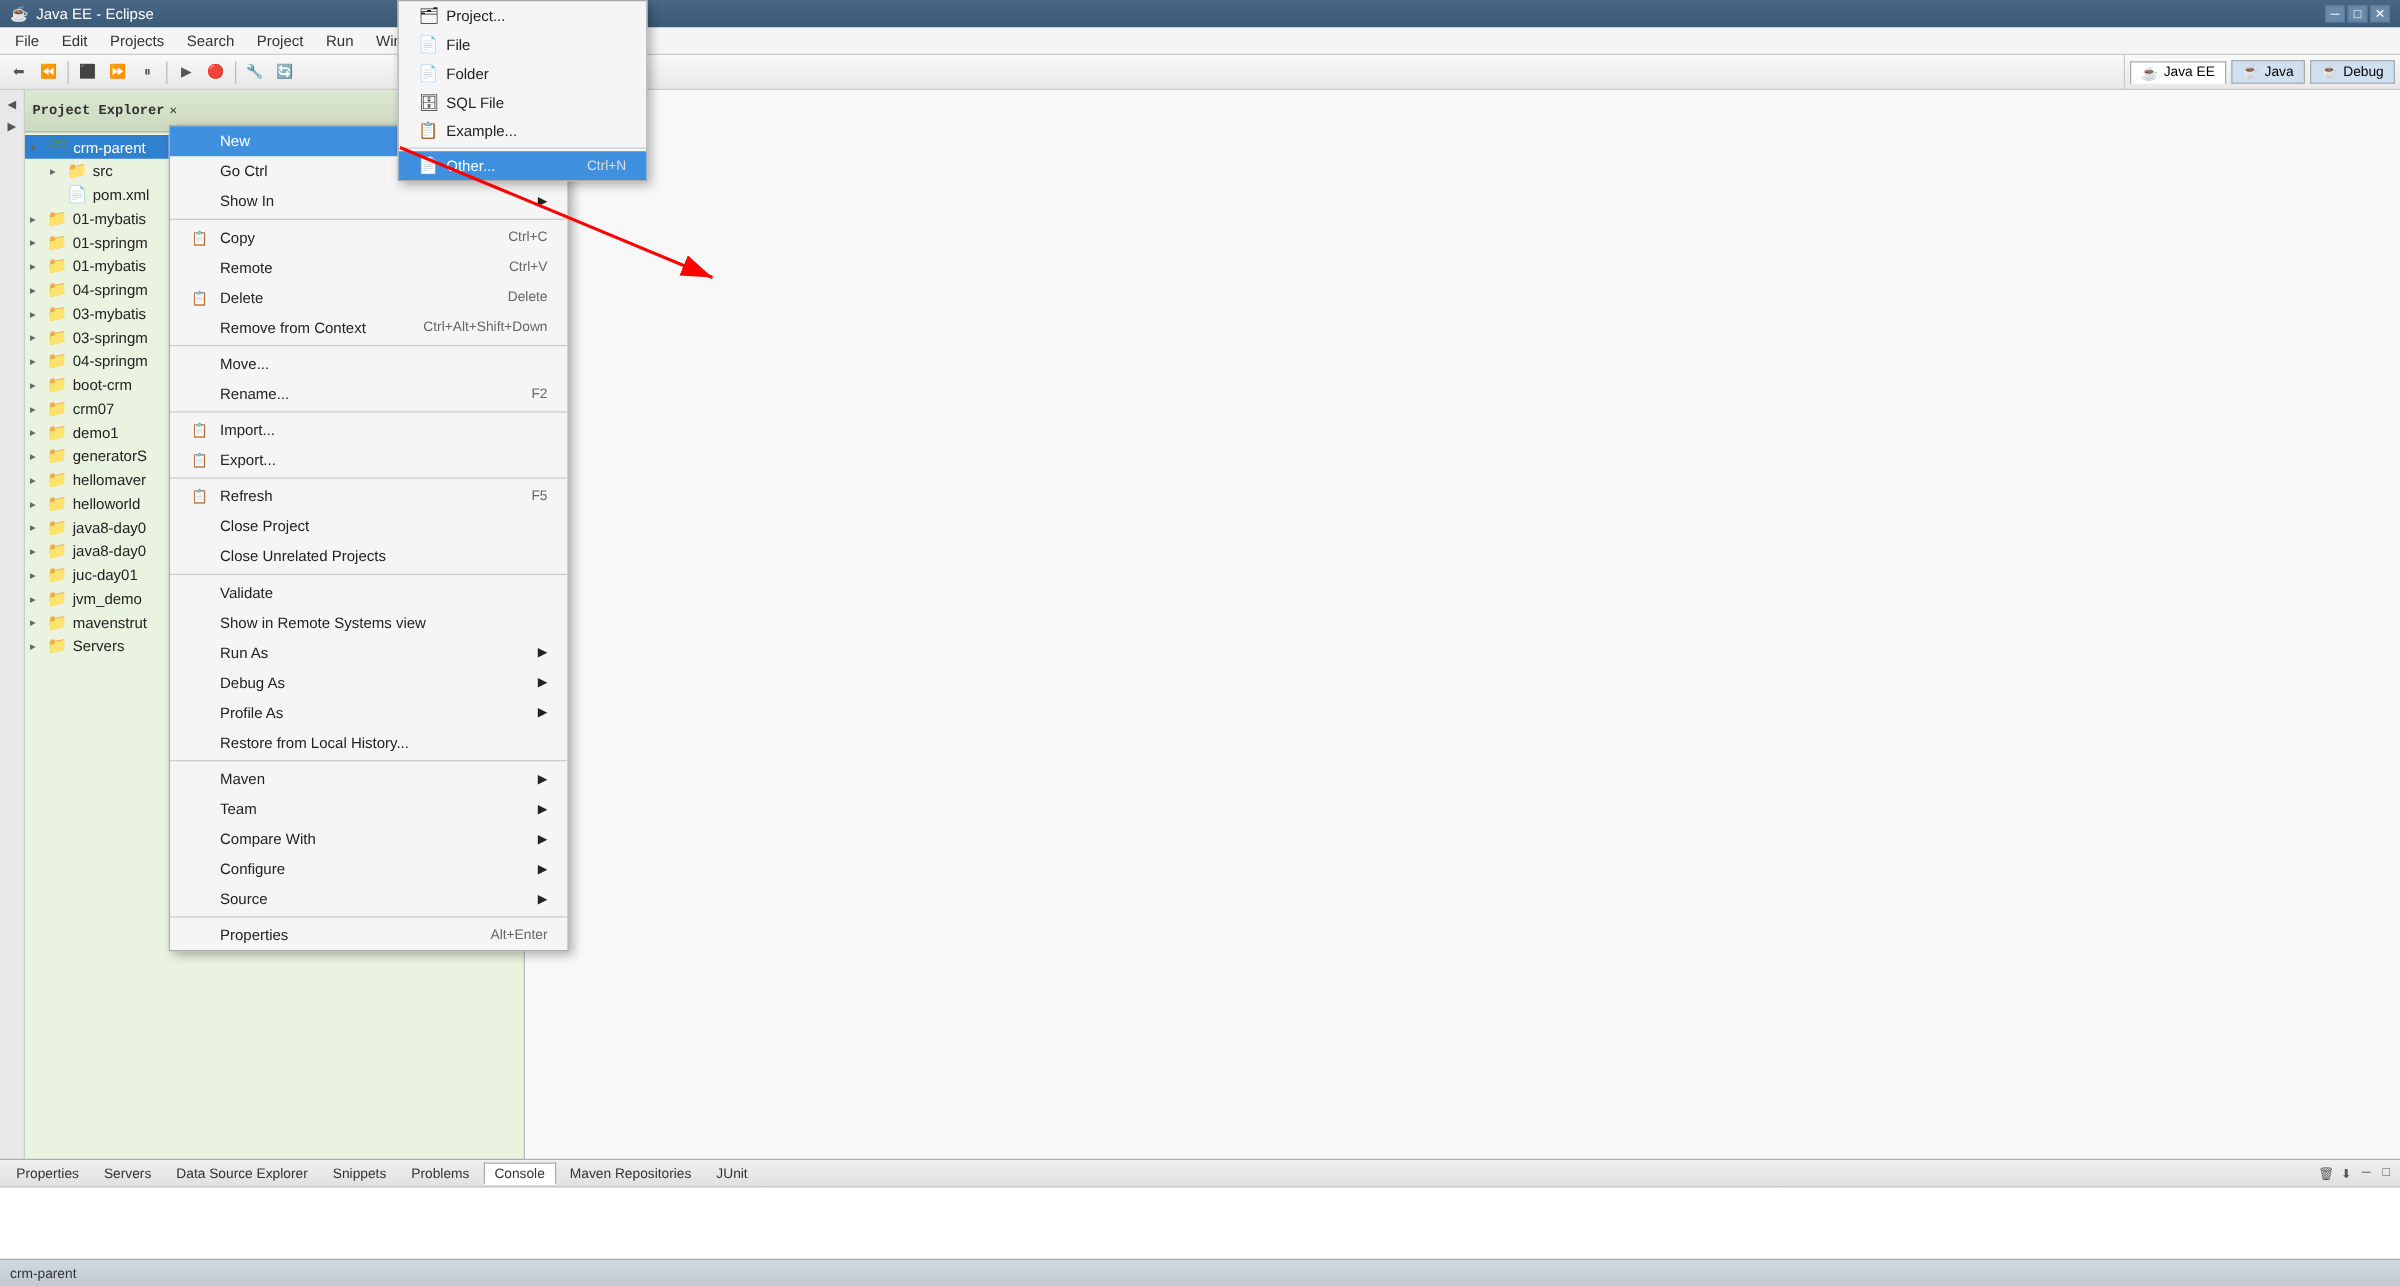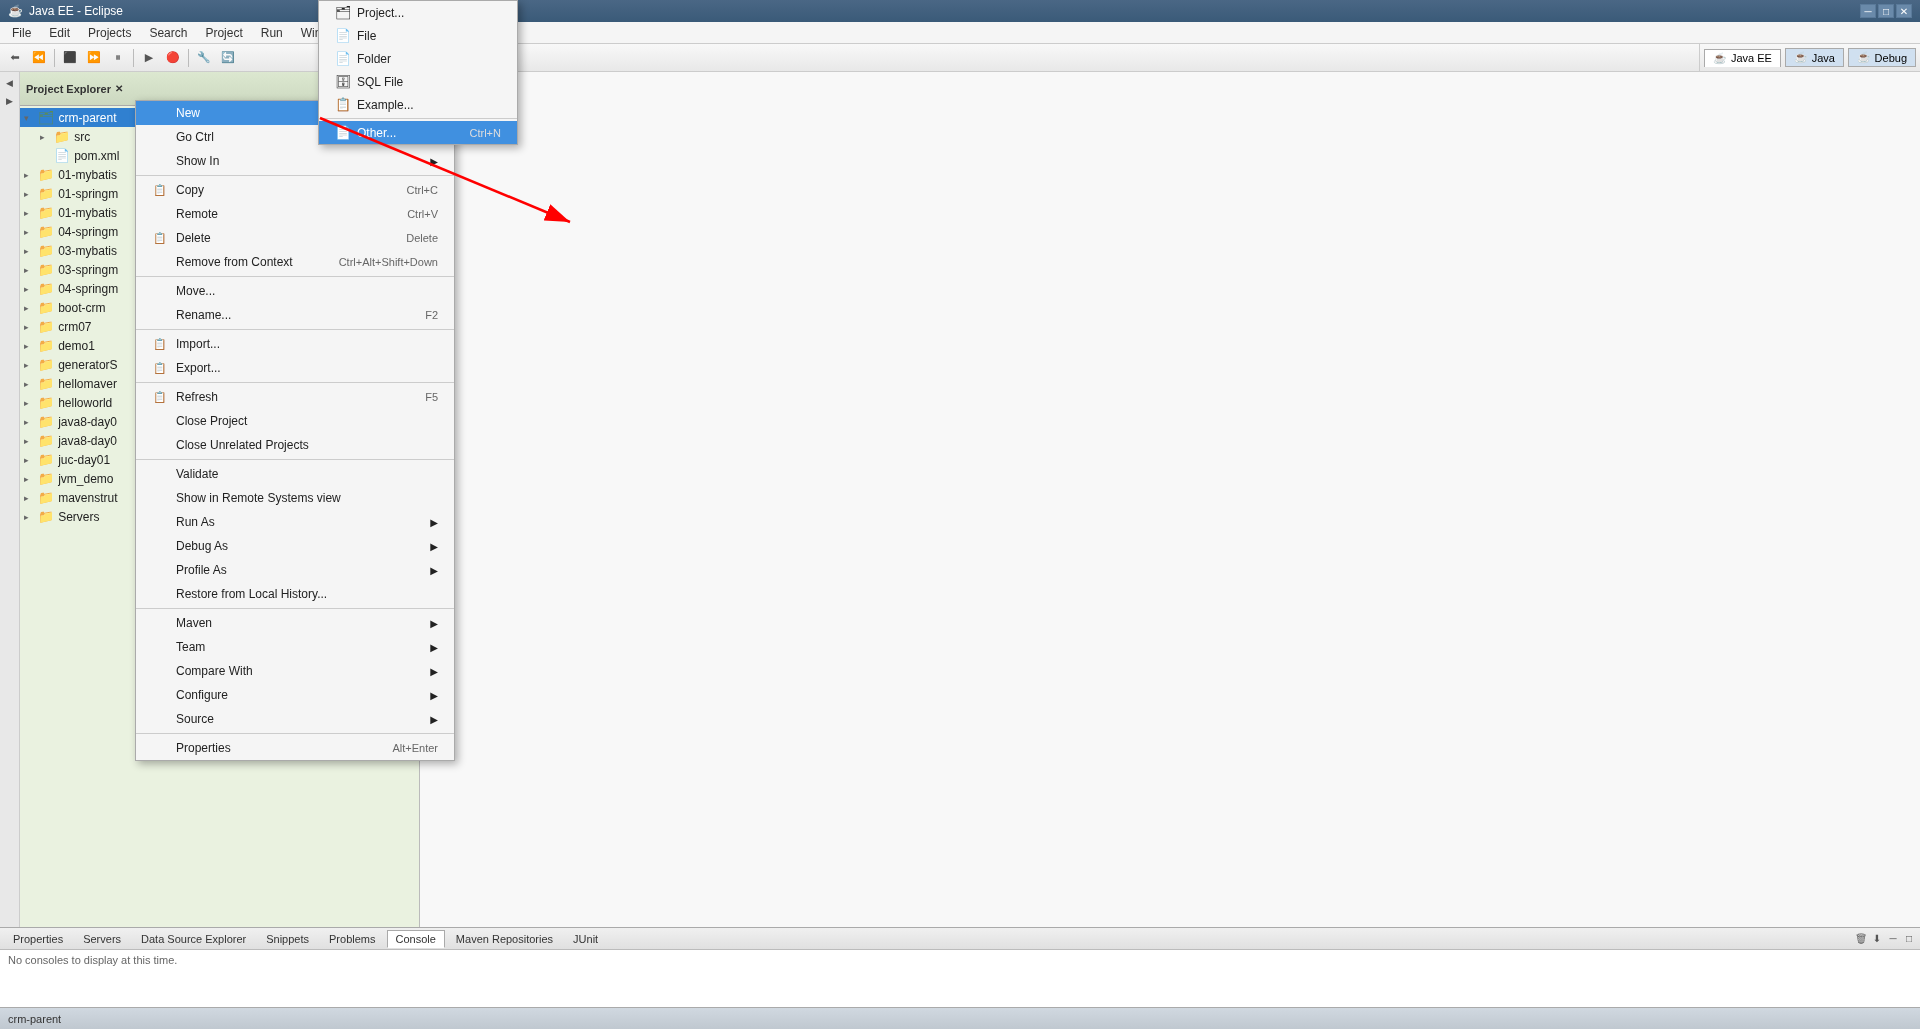--- a/index.html
+++ b/index.html
@@ -129,20 +129,21 @@
       background: linear-gradient(180deg, #dce8d0 0%, #ccd8c0 100%);
       height: 34px;
       display: flex;
       align-items: center;
       padding: 0 6px;
       border-bottom: 1px solid #aaa;
       font-size: 11px;
       font-weight: bold;
       color: #333;
       gap: 4px;
+      font-family: Liberation Mono, monospace;
     }
     .panel-header-tab {
       display: flex; align-items: center; gap: 4px;
     }
     .panel-header-controls {
       margin-left: auto;
       display: flex; gap: 2px;
     }
     .panel-header-btn {
       width: 14px; height: 14px;
@@ -504,21 +505,20 @@
       <div class="bottom-tab active">Console</div>
       <div class="bottom-tab">Maven Repositories</div>
       <div class="bottom-tab">JUnit</div>
       <div id="bottom-panel-controls">
     <div class="panel-header-btn" style="font-size:10px;">🗑</div>
     <div class="panel-header-btn" style="font-size:10px;">⬇</div>
     <div class="panel-header-btn" style="font-size:10px;">─</div>
     <div class="panel-header-btn" style="font-size:10px;">□</div>
   </div>
     </div>
-  <div id="bottom-panel-content">No consoles to display at this time.</div>
 </div>
 
 <div id="status-bar">
   <span>crm-parent</span>
 </div>
 
 <div id="context-menu">
     <div class="ctx-item highlighted">
       <div class="ctx-item-left">
         <span class="ctx-icon"></span>

